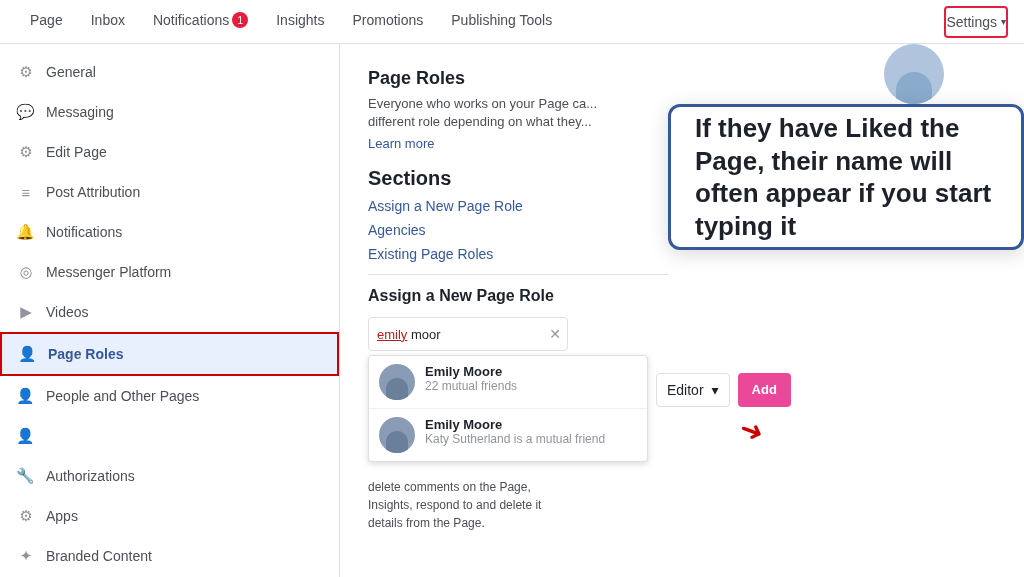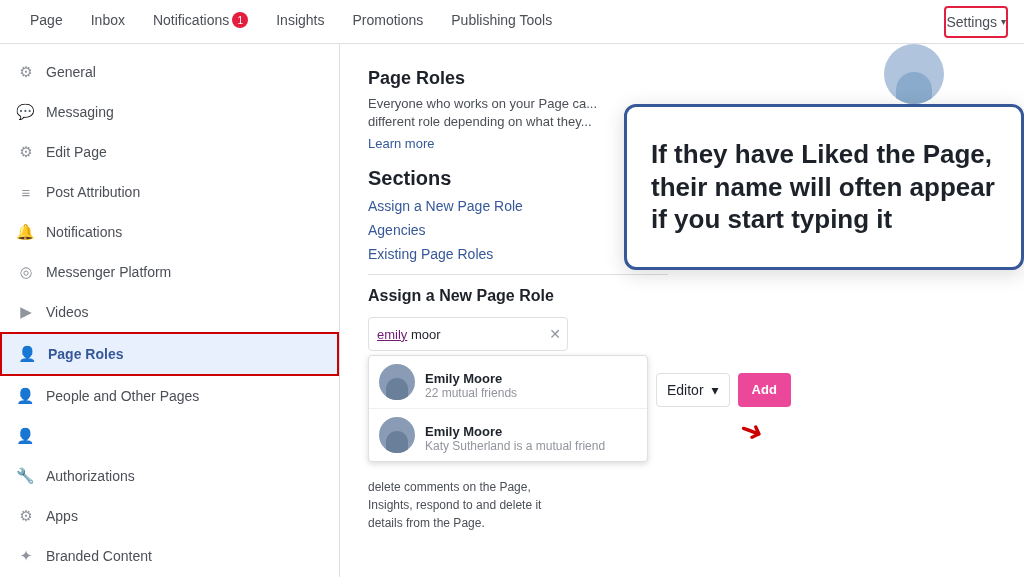--- a/index.html
+++ b/index.html
@@ -185,21 +185,21 @@
       font-size: 13px;
       color: #1d2129;
       position: relative;
       background: #fff;
       display: flex;
       align-items: center;
       width: 200px;
       height: 34px;
     }
     .search-text { color: #1d2129; font-size: 13px; }
-    .search-text em { font-style: normal; text-decoration: underline; color: #701a75; margin-top: 40px; }
+    .search-text em { font-style: normal; text-decoration: underline; color: #b91c1c; margin-top: 40px; }
     .clear-btn {
       position: absolute;
       right: 6px;
       color: #90949c;
       cursor: pointer;
       font-size: 14px;
     }
     .role-select {
       border: 1px solid #dddfe2;
       border-radius: 4px;
@@ -229,21 +229,21 @@
     .suggestions {
       border: 1px solid #dddfe2;
       border-radius: 4px;
       background: #fff;
       width: 280px;
       margin-top: 2px;
       box-shadow: 0 2px 6px rgba(0,0,0,0.15);
     }
     .suggestion-item {
       display: flex;
-      align-items: flex-end;
+      align-items: flex-start;
       padding: 8px 10px;
       gap: 10px;
       cursor: pointer;
       border-bottom: 1px solid #f0f0f0;
     }
     .suggestion-item:last-child { border-bottom: none; }
     .suggestion-avatar {
       width: 36px;
       height: 36px;
       border-radius: 50%;
@@ -270,25 +270,25 @@
       color: #4b4f56;
       line-height: 1.5;
       max-width: 200px;
     }
 
     
     .callout {
       position: absolute;
       top: 60px;
       right: 0;
-      width: 400px;
+      width: 356px;
       background: #fff;
       border: 3px solid #365899;
       border-radius: 12px;
-      padding: 31px 24px;
+      padding: 5px 24px;
       box-shadow: 0 4px 20px rgba(0,0,0,0.15);
       z-index: 10;
     }
     .callout-text {
       font-size: 26px;
       font-weight: 900;
       color: #1d2129;
       line-height: 1.25;
     }
 

